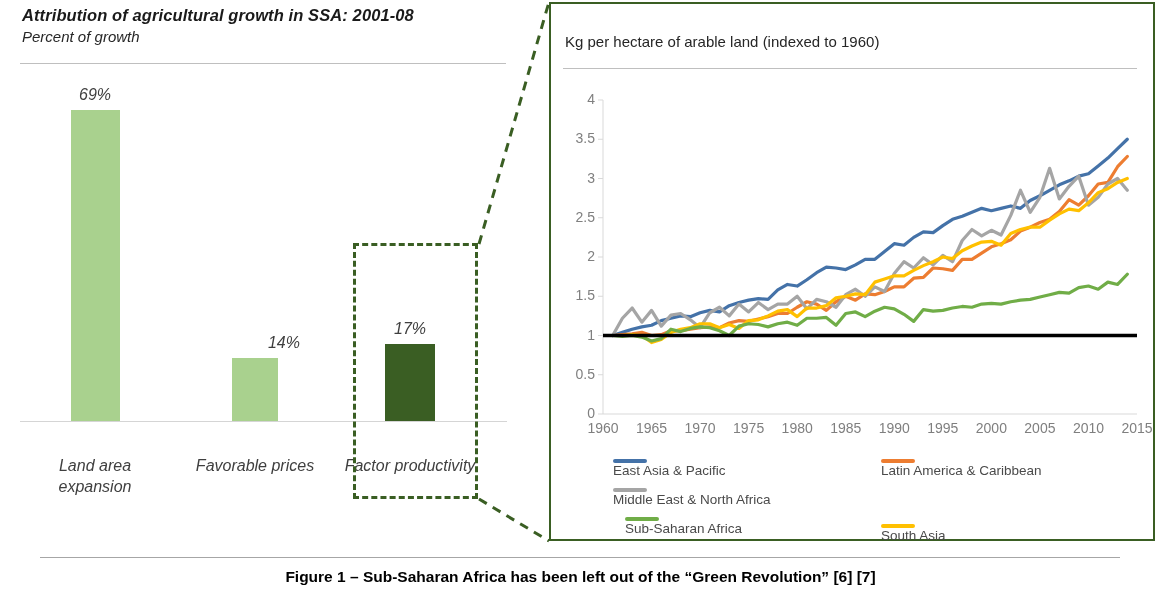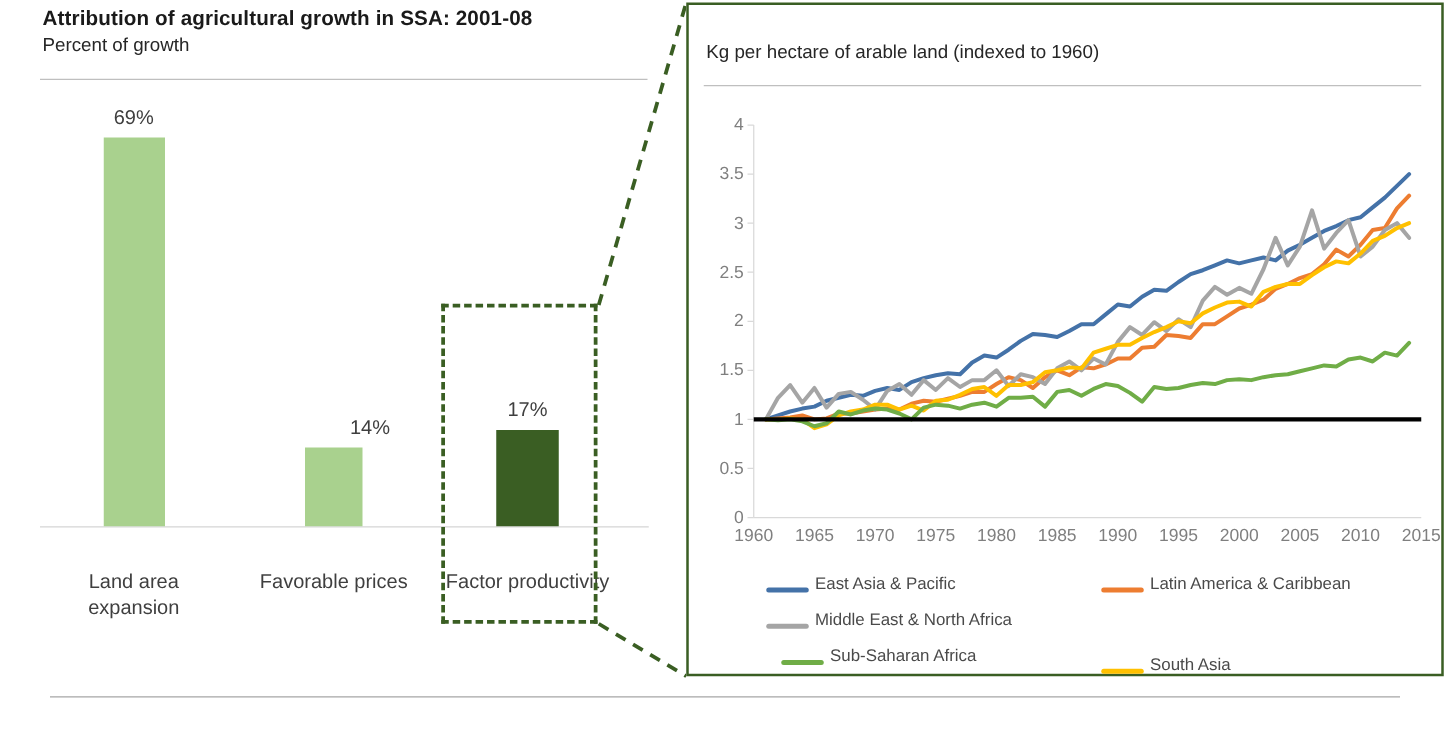--- a/index.html
+++ b/index.html
@@ -1,20 +1,20 @@
 <!DOCTYPE html>
 <html><head>
 <meta charset="utf-8">
 <style>
   html,body{margin:0;padding:0;background:#ffffff;}
   body{width:1161px;height:604px;font-family:"Liberation Sans",sans-serif;position:relative;overflow:hidden;}
   #root{position:absolute;left:0;top:0;width:1161px;height:604px;}
 
   
-  #left-panel{position:absolute;left:12px;top:0;width:540px;height:545px;}
+  #left-panel{position:absolute;left:0;top:0;width:540px;height:545px;font-style:italic;}
   #left-title{position:absolute;left:22px;top:6px;font-size:16.5px;font-weight:bold;color:#1a1a1a;letter-spacing:0.1px;white-space:nowrap;}
   #left-subtitle{position:absolute;left:22px;top:28px;font-size:15px;color:#262626;white-space:nowrap;}
   #left-rule{position:absolute;left:20px;top:63px;width:486px;height:1px;background:#bfbfbf;}
 
   #bar-plot{position:absolute;left:20px;top:72px;width:490px;height:420px;}
   #bar-baseline{position:absolute;left:0px;top:349px;width:487px;height:1px;background:#d5d5d5;}
   .bar{position:absolute;bottom:71px;}
   .bar-val{position:absolute;font-size:16px;color:#3f3f3f;text-align:center;}
   .bar-cat{position:absolute;font-size:16px;color:#3f3f3f;text-align:center;line-height:21px;margin-top:24px;}
 
@@ -28,21 +28,21 @@
       border:2px solid #3a5e23;box-sizing:border-box;background:#fff;}
   #right-title{position:absolute;left:14px;top:7px;font-size:16.5px;font-weight:bold;color:#1a1a1a;white-space:nowrap;}
   #right-subtitle{position:absolute;left:14px;top:29px;font-size:15px;color:#262626;white-space:nowrap;}
   #right-rule{position:absolute;left:12px;top:64px;width:574px;height:1px;background:#bfbfbf;}
 
   #line-chart{position:absolute;left:6px;top:86px;width:592px;height:360px;}
   .ytick{position:absolute;right:0;font-size:14px;color:#7f7f7f;text-align:right;width:34px;transform:translateY(-9px);}
   .xtick{position:absolute;font-size:14px;color:#7f7f7f;text-align:center;width:50px;}
 
   #legend{position:absolute;left:62px;top:455px;width:530px;height:80px;font-size:13.5px;color:#4a4a4a;}
-  .legend-item{position:absolute;display:flex;align-items:flex-end;white-space:nowrap;}
+  .legend-item{position:absolute;display:flex;align-items:flex-start;white-space:nowrap;flex-direction:column;}
   .legend-swatch{width:34px;height:4px;border-radius:2px;margin-right:5px;flex:none;}
 
   
   #caption-rule{position:absolute;left:40px;top:557px;width:1080px;height:1px;background:#a6a6a6;}
   #caption{position:absolute;left:0;top:568px;width:1161px;text-align:center;font-size:15.5px;font-weight:bold;color:#000;}
 </style>
 </head>
 <body>
 
 <div id="root">
@@ -141,14 +141,15 @@
           <span>South Asia</span>
         </div>
         <div class="legend-item" style="left: 12px; top: 58px;">
           <span class="legend-swatch" style="background: rgb(112, 173, 71);"></span>
           <span>Sub-Saharan Africa</span>
         </div>
       </div>
   </div>
 
   <div id="caption-rule"></div>
+  <div id="caption">Figure 1 – Sub-Saharan Africa has been left out of the “Green Revolution”   [6] [7]</div>
 
 </div>
 
 </body></html>

